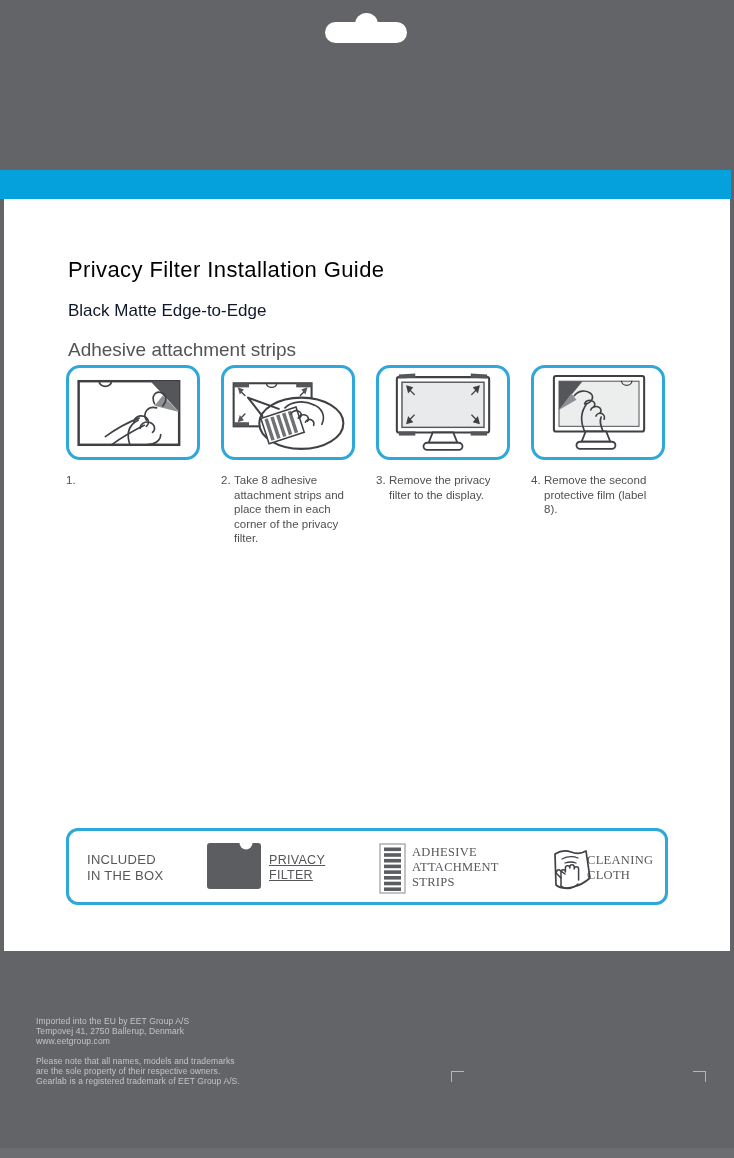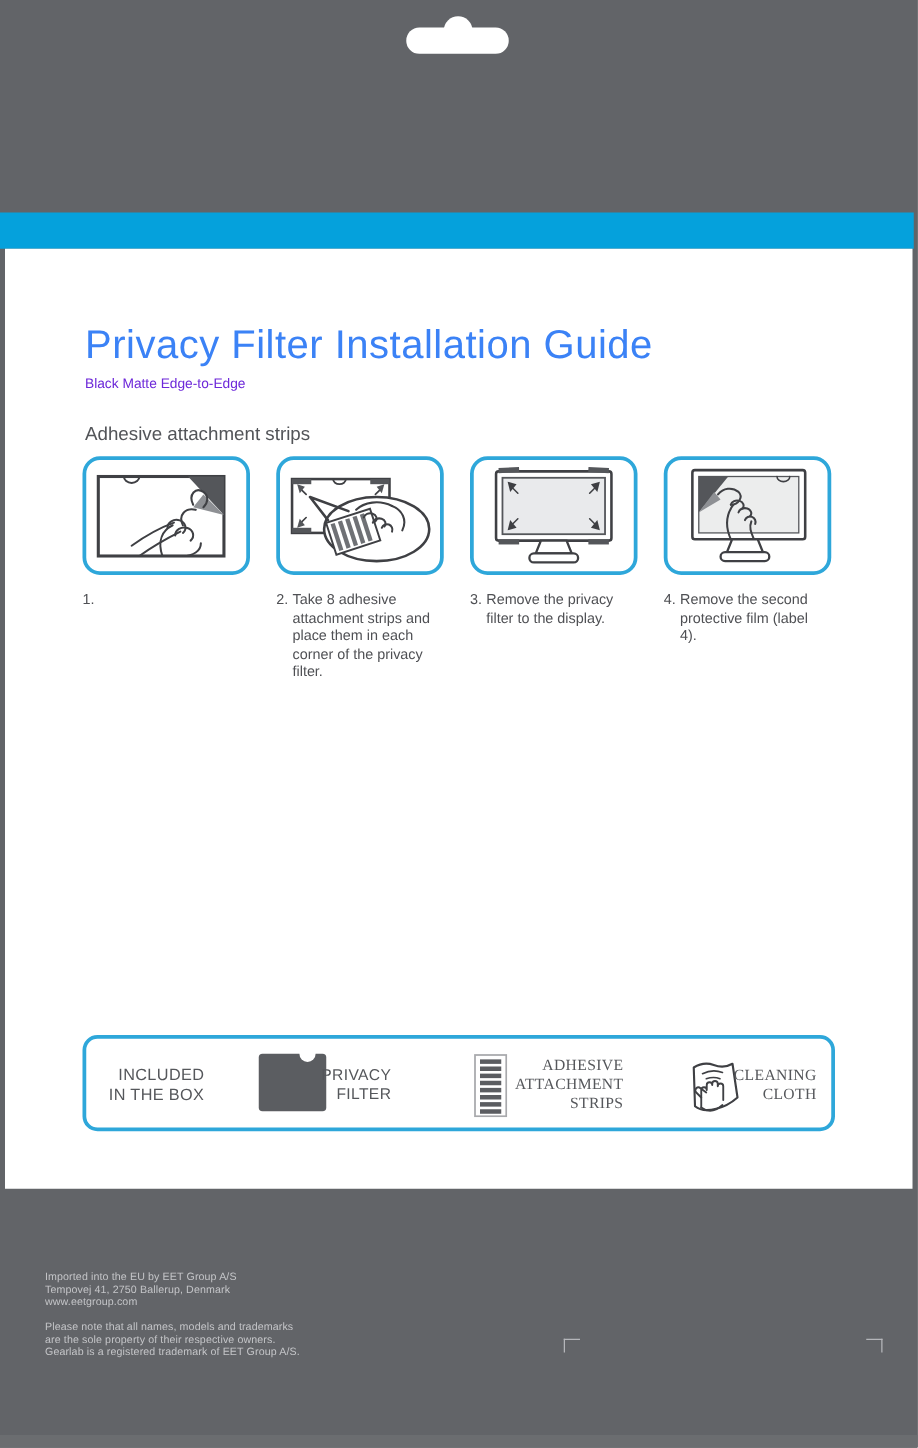--- a/index.html
+++ b/index.html
@@ -11,35 +11,35 @@
   }
   
   .hang-tab { position:absolute; left:325px; top:22px; width:82px; height:21px;
     background:#ffffff; border-radius:11px; }
   .hang-tab-bump { position:absolute; left:355px; top:13px; width:23px; height:23px;
     background:#ffffff; border-radius:50%; }
   
   .stripe { position:absolute; left:0; top:170px; width:731px; height:29px; background:#05a1dc; }
   
   .card { position:absolute; left:4px; top:199px; width:726px; height:752px; background:#ffffff; }
-  .title { position:absolute; left:64px; top:58px; font-size:32px; letter-spacing:.4px;
-    color:#3b82f6; font-weight:400; }
-  .subtitle { position:absolute; left:64px; top:102px; font-size:11px; color:#6d28d9; }
-  .section-label { position:absolute; left:64px; top:140px; font-size:15px; color:#525458; }
+  .title { position:absolute; left:64px; top:58px; font-size:22px; letter-spacing:.4px;
+    color:#000000; font-weight:400; }
+  .subtitle { position:absolute; left:64px; top:102px; font-size:17px; color:#0f172a; }
+  .section-label { position:absolute; left:64px; top:140px; font-size:19px; color:#525458; }
   
   .steps-row { position:absolute; left:62px; top:166px; display:flex; gap:21px; }
   .step-box { width:134px; height:95px; border:3px solid #2ea7da; border-radius:14px;
     background:#fff; display:flex; align-items:center; justify-content:center; }
   .captions-row { position:absolute; left:62px; top:274px; display:flex; gap:21px; }
   .caption { width:134px; display:flex; font-size:11.5px; line-height:14.5px; color:#4f5054; }
   .caption .num { width:13px; flex:0 0 13px; }
   .caption .txt { width:112px; }
   
   .included-box { position:absolute; left:62px; top:629px; width:602px; height:77px;
-    border:3px solid #2ea7da; border-radius:12px; background:#fff;text-align:right; }
+    border:3px solid #2ea7da; border-radius:12px; background:#fff; }
   .included-label { position:absolute; left:18px; top:21px; font-size:13px; line-height:16px;
     color:#55575b; letter-spacing:.3px; }
   .inc-item-label { position:absolute; font-size:12.5px; line-height:15px; color:#55575b;
     letter-spacing:.3px; }
   .ico { position:absolute; }
   
   .footer-text { position:absolute; left:36px; top:1014px; font-size:8.5px; line-height:9.8px;
     color:#c4c5c8; letter-spacing:.1px; }
   .footer-text .p2 { margin-top:3px; }
   .footer-text .p3 { margin-top:11px; }
@@ -163,32 +163,32 @@
       <div class="caption">
         <span class="num">2.</span>
         <span class="txt">Take 8 adhesive attachment strips and place them in each corner of the privacy filter.</span>
       </div>
       <div class="caption">
         <span class="num">3.</span>
         <span class="txt">Remove the privacy filter to the display.</span>
       </div>
       <div class="caption">
         <span class="num">4.</span>
-        <span class="txt">Remove the second protective film (label 4).</span>
+        <span class="txt">Remove the second protective film (label 8).</span>
       </div>
     </div>
 
     <div class="included-box">
       <div class="included-label">INCLUDED<br>IN THE BOX</div>
 
       <svg class="ico" style="left:137px; top:11px;" width="56" height="48" viewBox="0 0 56 48">
         <rect x="1" y="1" width="54" height="46" rx="3" fill="#5b5d61"></rect>
         <circle cx="40" cy="1" r="6.5" fill="#ffffff"></circle>
       </svg>
-      <div class="inc-item-label" style="left:188px; top:22px;">PRIVACY<br>FILTER</div>
+      <div class="inc-item-label" style="left:200px; top:22px;text-decoration:underline;">PRIVACY<br>FILTER</div>
 
       <svg class="ico" style="left:310px; top:12px;" width="27" height="51" viewBox="0 0 27 51">
         <rect x="1" y="1" width="25" height="49" fill="#fff" stroke="#a8a9ac" stroke-width="1.4"></rect>
         <rect x="5" y="4.5" width="17" height="3.6" fill="#5b5d61"></rect>
         <rect x="5" y="10.2" width="17" height="3.6" fill="#5b5d61"></rect>
         <rect x="5" y="15.9" width="17" height="3.6" fill="#5b5d61"></rect>
         <rect x="5" y="21.6" width="17" height="3.6" fill="#5b5d61"></rect>
         <rect x="5" y="27.3" width="17" height="3.6" fill="#5b5d61"></rect>
         <rect x="5" y="33.0" width="17" height="3.6" fill="#5b5d61"></rect>
         <rect x="5" y="38.7" width="17" height="3.6" fill="#5b5d61"></rect>

